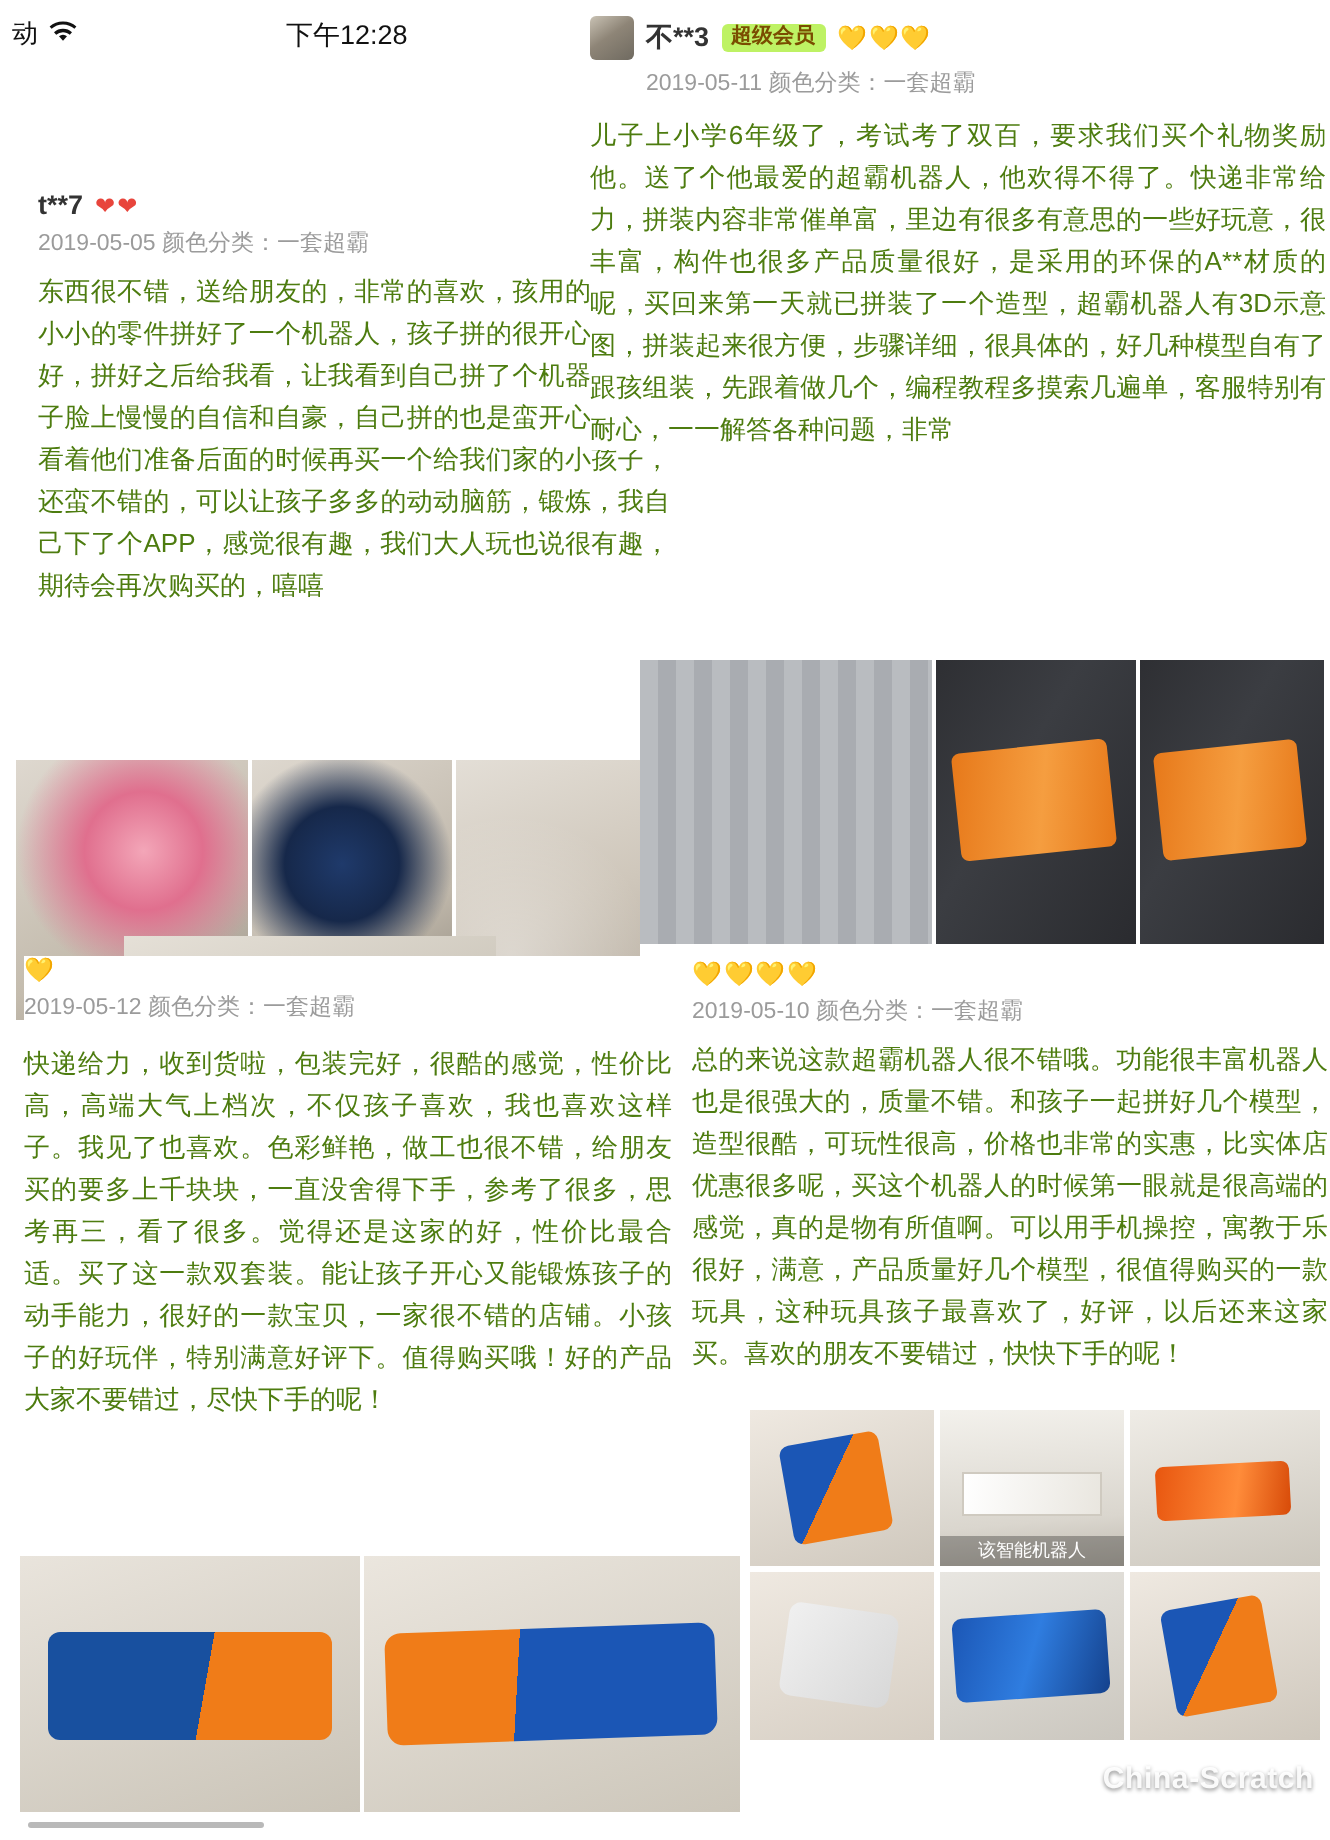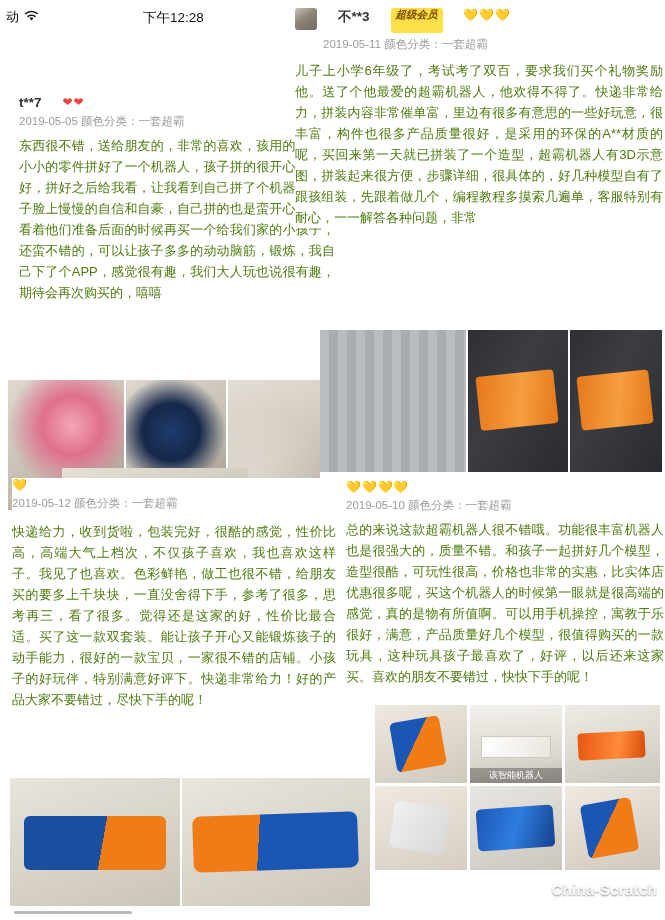--- a/index.html
+++ b/index.html
@@ -19,30 +19,29 @@
     display:flex;align-items:center;gap:6px;
     padding-left:6px;box-sizing:border-box;
     font-size:13px;color:#111;background:#fff;
   }
   .sb-left{display:flex;align-items:center;gap:5px;}
   .sb-time{position:absolute;left:143px;top:9px;font-size:13.5px;color:#111;}
 
   
   .card{position:absolute;box-sizing:border-box;background:#fff;}
 
-  .rv-head{display:flex;align-items:flex-start;gap:21px;}
+  .rv-head{display:flex;align-items:center;gap:6px;}
   .avatar{width:22px;height:22px;border-radius:3px;background:#d9d9d9;flex:none;
           overflow:hidden;position:relative;}
   .avatar.photo{background:linear-gradient(145deg,#c9c2b4 0%,#8e8577 45%,#6f6a60 100%);}
   .uname{font-size:13.5px;color:#333;font-weight:bold;}
   .vip{
-    display:inline-block;background:#fde047;color:#7a4d00;
-    font-size:10.5px;border-radius:3px;padding:1px 5px 12px;line-height:1.1;
+    display:inline-block;background:#bef264;color:#7a4d00;
+    font-size:10.5px;border-radius:3px;padding:1px 5px 2px;line-height:1.1;
     font-weight:bold;
-    font-style:italic;
   }
   .stars{color:#f5b50a;font-size:12px;letter-spacing:1px;}
   .heart{color:#e8453c;font-size:12px;letter-spacing:1px;}
   .meta{font-size:11.5px;color:#9b9b9b;margin-top:4px;}
   .body{
     font-size:13px;line-height:21px;color:#4d7c0f;margin-top:6px;
     text-align:justify;
   }
 
   
@@ -215,21 +214,21 @@
     </div>
 
   <div class="card" style="left:12px;top:478px;width:318px;">
     <div class="rv-head">
       <span class="stars">💛</span>
     </div>
     <div class="meta">
       <span>2019-05-12</span>
       <span>颜色分类：</span><span>一套超霸</span>
     </div>
-    <div class="body" style="width:324px;margin-top:10px;">快递给力，收到货啦，包装完好，很酷的感觉，性价比高，高端大气上档次，不仅孩子喜欢，我也喜欢这样子。我见了也喜欢。色彩鲜艳，做工也很不错，给朋友买的要多上千块块，一直没舍得下手，参考了很多，思考再三，看了很多。觉得还是这家的好，性价比最合适。买了这一款双套装。能让孩子开心又能锻炼孩子的动手能力，很好的一款宝贝，一家很不错的店铺。小孩子的好玩伴，特别满意好评下。快递非常给力！好的产品大家不要错过，尽快下手的呢！</div>
+    <div class="body" style="width:324px;margin-top:10px;">快递给力，收到货啦，包装完好，很酷的感觉，性价比高，高端大气上档次，不仅孩子喜欢，我也喜欢这样子。我见了也喜欢。色彩鲜艳，做工也很不错，给朋友买的要多上千块块，一直没舍得下手，参考了很多，思考再三，看了很多。觉得还是这家的好，性价比最合适。买了这一款双套装。能让孩子开心又能锻炼孩子的动手能力，很好的一款宝贝，一家很不错的店铺。小孩子的好玩伴，特别满意好评下。值得购买哦！好的产品大家不要错过，尽快下手的呢！</div>
   </div>
 
   <div class="ph p-tank" style="left:10px; top:778px;width:170px;height:128px;">
       <i></i>
     </div>
   <div class="ph p-jet" style="left:182px;top:778px;width:188px;height:128px;">
       <i></i>
     </div>
 
   <div class="scrollbar"></div>

